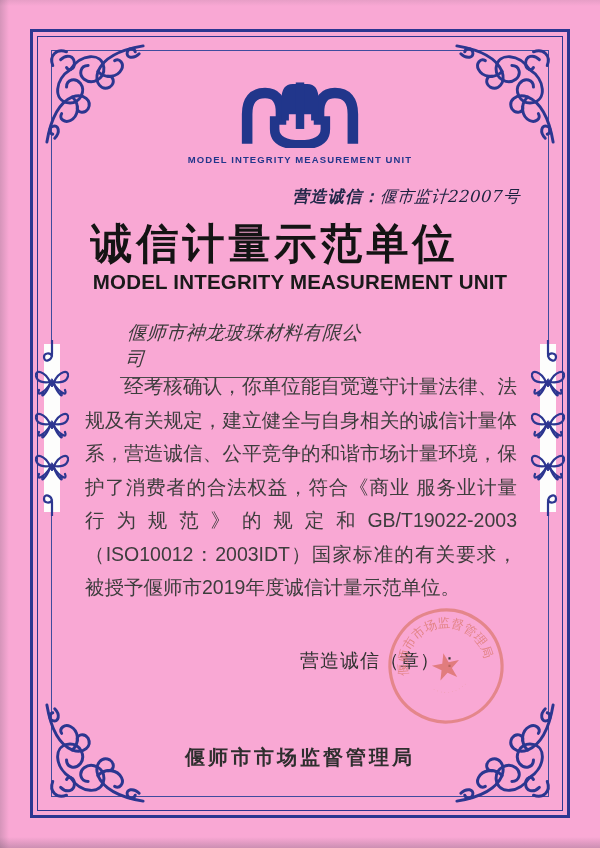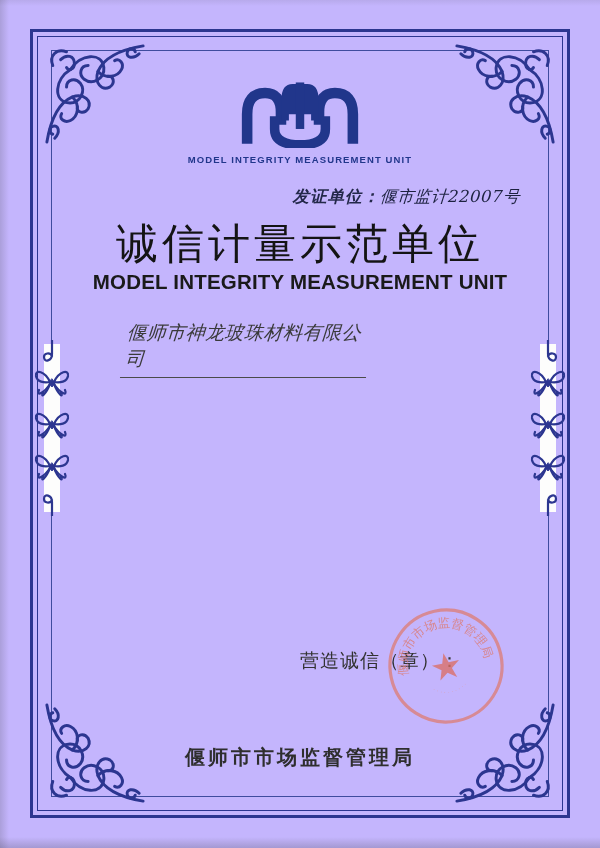--- a/index.html
+++ b/index.html
@@ -1,18 +1,18 @@
 <!DOCTYPE html>
 <html><head>
 <meta charset="utf-8">
 <style>
   html,body{margin:0;padding:0;background:#e8e8e8;}
   .page{
     position:relative;width:600px;height:848px;margin:0 auto;
-    background:#c4b5fd;overflow:hidden;
+    background:#f9a8d4;overflow:hidden;
     font-family:"Liberation Sans","DejaVu Sans",sans-serif;
     color:#3d3d3d;
   }
   
   .scan-left{position:absolute;left:0;top:0;width:9px;height:100%;
     background:linear-gradient(90deg,rgba(70,70,80,.20),rgba(70,70,80,0));pointer-events:none;}
   .scan-bottom{position:absolute;left:0;bottom:0;width:100%;height:11px;
     background:linear-gradient(0deg,rgba(70,70,80,.25),rgba(70,70,80,0));pointer-events:none;}
   .scan-top{position:absolute;left:0;top:0;width:100%;height:6px;
     background:linear-gradient(180deg,rgba(70,70,80,.10),rgba(70,70,80,0));pointer-events:none;}
@@ -41,22 +41,22 @@
   .logo-caption{margin-top:6px;font-size:9.5px;font-weight:bold;letter-spacing:1.1px;
     color:#21368b;}
   
   .cert-no{position:absolute;right:80px;top:186px;font-size:16.5px;color:#23284a;
     white-space:nowrap;}
   .cert-no .label{font-family:"Liberation Serif","DejaVu Serif",serif;font-style:italic;
     font-weight:bold;letter-spacing:1px;}
   .handwrite{font-family:"DejaVu Serif","Liberation Serif",serif;font-style:italic;
     letter-spacing:.5px;display:inline-block;transform:skewX(-4deg);color:#1d2240;}
   
-  .title-zh{position:absolute;left:0;top:216px;width:600px;text-align:center;
-    font-family:"DejaVu Serif","Liberation Serif",serif;font-weight:400;
+  .title-zh{position:absolute;left:0;top:216px;width:549px;text-align:center;
+    font-family:"DejaVu Serif","Liberation Serif",serif;font-weight:700;
     font-size:42px;letter-spacing:4px;color:#141414;}
   .title-en{position:absolute;left:0;top:270px;width:600px;text-align:center;
     font-weight:800;font-size:20.5px;letter-spacing:.2px;color:#1a1a1a;}
   
   .company{position:absolute;left:122px;top:320px;width:238px;
     font-size:19px;color:#3a3a3a;padding:0 4px 5px 4px;
     border-bottom:1.5px solid #4a4a4a;}
   
   .body-text{position:absolute;left:85px;top:370px;width:432px;
     font-size:19.5px;line-height:33.5px;color:#3d3d3d;
@@ -155,28 +155,29 @@
         <path d="M46,44 L46,24 Q46,13 53,13 L53,38" stroke-width="7"></path>
         <path d="M74,44 L74,24 Q74,13 67,13 L67,38" stroke-width="7"></path>
         <path d="M60,8 L60,52" stroke-width="8"></path>
         <path d="M36,40 L36,52 Q36,67 60,67 Q84,67 84,52 L84,40" stroke-width="9"></path>
       </g>
     </svg>
     <div class="logo-caption">MODEL INTEGRITY MEASUREMENT UNIT</div>
   </div>
 
   <div class="cert-no">
-    <span class="label">发证单位：</span><span class="handwrite">偃市监计22007号</span>
+    <span class="label">营造诚信：</span><span class="handwrite">偃市监计22007号</span>
   </div>
 
   <div class="title-zh">诚信计量示范单位</div>
   <div class="title-en">MODEL INTEGRITY MEASUREMENT UNIT</div>
 
   <div class="company handwrite">偃师市神龙玻珠材料有限公司</div>
 
+  <div class="body-text">经考核确认，你单位能自觉遵守计量法律、法规及有关规定，建立健全与自身相关的诚信计量体系，营造诚信、公平竞争的和谐市场计量环境，保护了消费者的合法权益，符合《商业 服务业计量行为规范》的规定和GB/T19022-2003（ISO10012：2003IDT）国家标准的有关要求，被授予偃师市2019年度诚信计量示范单位。</div>
 
   <div class="issuer">营造诚信（章）：</div>
 
   <div class="seal">
     <svg viewBox="0 0 124 124">
       <circle cx="62" cy="62" r="56" fill="none" stroke="#dd7b72" stroke-width="3.2" opacity="0.85"></circle>
       <defs>
         <path id="sealTopArc" d="M 23,62 A 39,39 0 1 1 101,62" fill="none"></path>
         <path id="sealBotArc" d="M 34,62 A 28,28 0 0 0 90,62" fill="none"></path>
       </defs>

